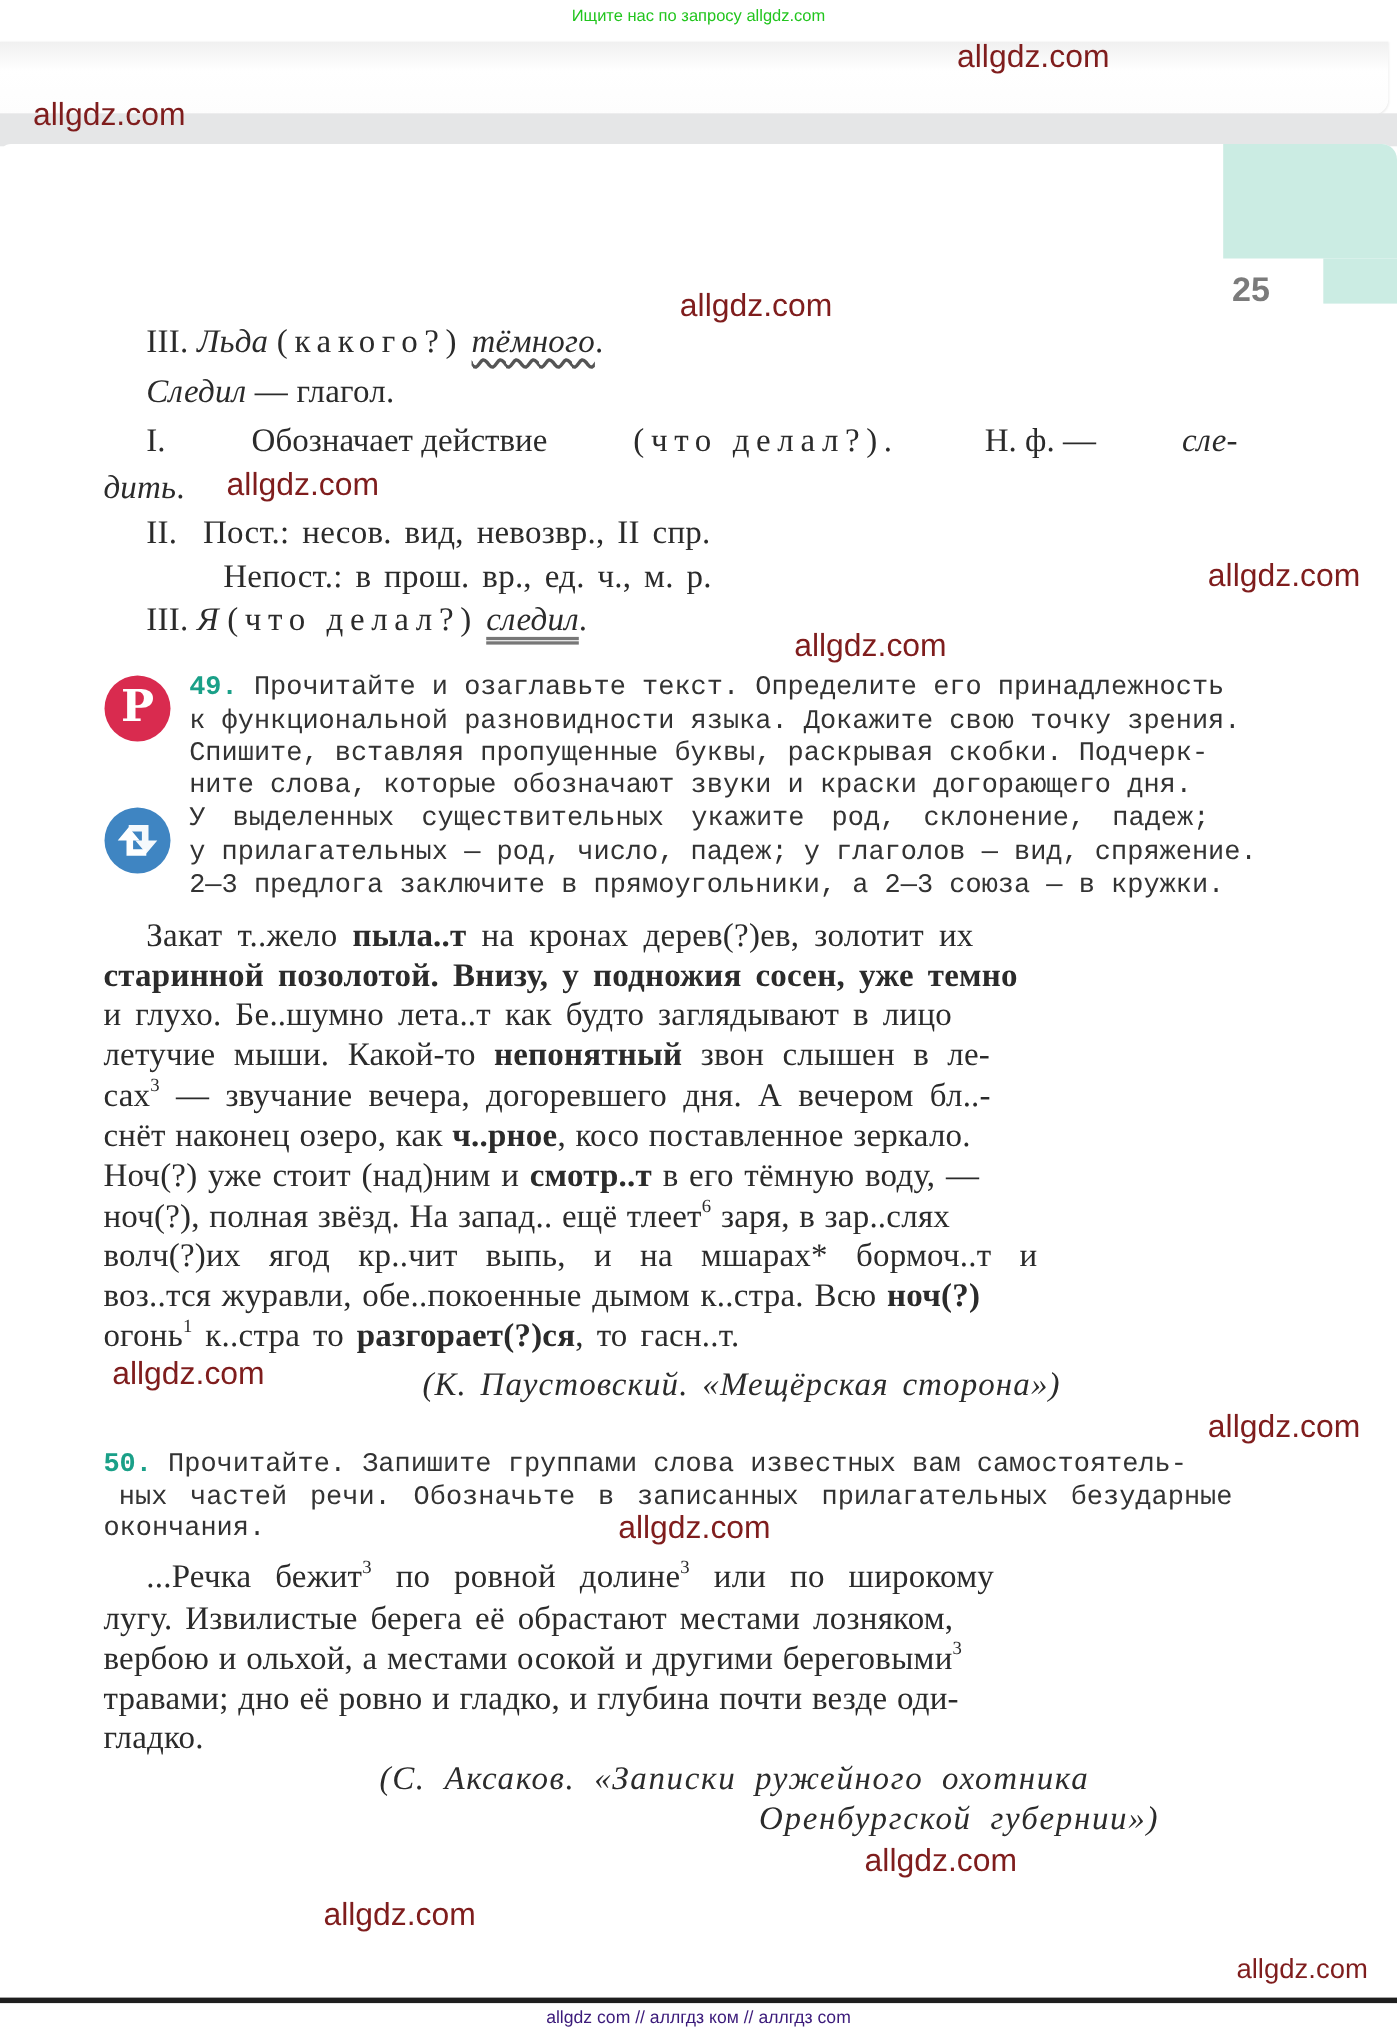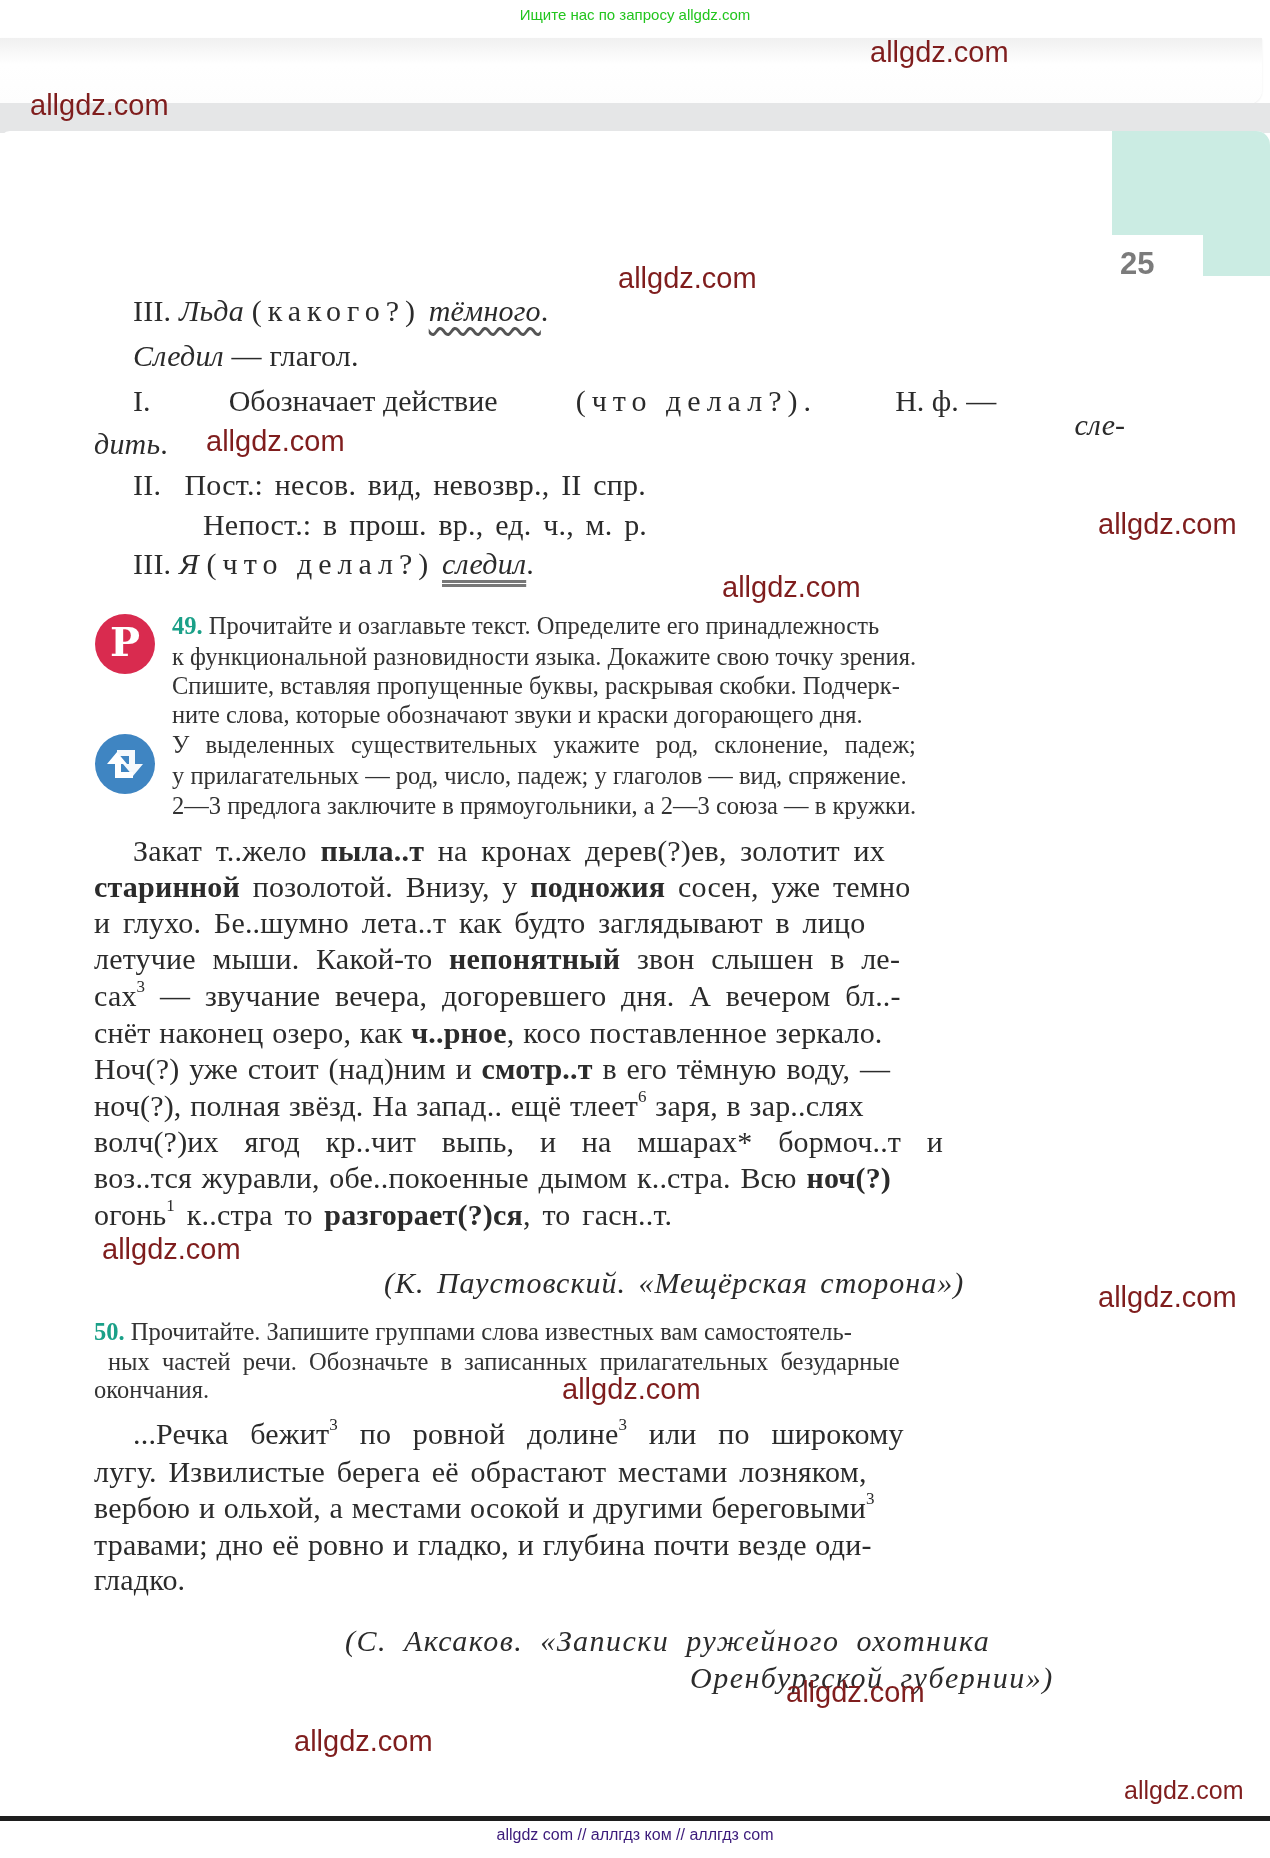--- a/index.html
+++ b/index.html
@@ -10,25 +10,25 @@
   .band { position:absolute; left:0; top:103px; width:1270px; height:30px; background:#e5e6e7; }
   .page { position:absolute; left:0; top:131px; width:1270px; height:1690px; background:#ffffff; border-radius:10px 14px 0 0; }
   .tab-top { position:absolute; left:1112px; top:131px; width:158px; height:104px; background:#cbece3; border-radius:0 14px 0 0; }
   .tab-bottom { position:absolute; left:1203px; top:235px; width:67px; height:41px; background:#cbece3; }
   .page-num { position:absolute; left:1120px; top:246px; font-family:"Liberation Sans", sans-serif; font-weight:bold; font-size:31px; color:#7b7b7b; }
   .wm { position:absolute; font-family:"Liberation Sans", sans-serif; font-size:29px; color:#7f1d1d; white-space:nowrap; }
   .wm.sm { font-size:25px; }
   .ln { position:absolute; font-size:30px; white-space:nowrap; color:#2b2b2b; letter-spacing:0.2px; }
   .just { position:absolute; font-size:30px; white-space:nowrap; color:#2b2b2b; display:flex; justify-content:space-between; }
   .just span { display:inline-block; }
-  .it { font-style:italic;margin-top:24px; }
+  .it { font-style:italic; }
   .sp { letter-spacing:6px; }
   .wavy { text-decoration:underline wavy #555; text-underline-offset:6px; }
   .dbl { text-decoration:underline double #777; text-underline-offset:6px; }
-  .task { position:absolute; font-family:Liberation Serif, serif; font-size:24.5px; color:#333; white-space:nowrap; }
+  .task { position:absolute; font-family:Liberation Mono, monospace; font-size:24.5px; color:#333; white-space:nowrap; }
   .tnum { color:#1aa088; font-weight:bold; }
   .icon-circle { position:absolute; width:60px; height:60px; border-radius:50%; }
   .p-icon { left:95px; top:614px; background:#d92b4f; }
   .p-icon span { position:absolute; left:0; top:4px; width:60px; text-align:center; color:#fff; font-family:"DejaVu Serif", serif; font-weight:bold; font-size:40px; }
   .r-icon { left:95px; top:734px; background:#3f85c2; }
   .r-icon svg { position:absolute; left:8px; top:8px; }
   .sup { font-size:17px; vertical-align:top; position:relative; top:-2px; }
   .footer-line { position:absolute; left:0; top:1816px; width:1270px; height:5px; background:#1e1e1e; }
   .footer-text { position:absolute; left:0; width:1270px; top:1826px; text-align:center; font-family:"Liberation Sans", sans-serif; font-size:16px; color:#3b1a7a; }
 </style>
@@ -95,21 +95,21 @@
   <span>Прочитайте и озаглавьте текст. Определите его принадлежность</span>
 </div>
 <div class="task" style="left:172px; top:643px;">к функциональной разновидности языка. Докажите свою точку зрения.</div>
 <div class="task" style="left:172px; top:672px;">Спишите, вставляя пропущенные буквы, раскрывая скобки. Подчерк-</div>
 <div class="task" style="left:172px; top:701px;">ните слова, которые обозначают звуки и краски догорающего дня.</div>
 <div class="task" style="left:172px; top:731px; word-spacing:10px;">У выделенных существительных укажите род, склонение, падеж;</div>
 <div class="task" style="left:172px; top:762px;">у прилагательных — род, число, падеж; у глаголов — вид, спряжение.</div>
 <div class="task" style="left:172px; top:792px;">2—3 предлога заключите в прямоугольники, а 2—3 союза — в кружки.</div>
 
 <div class="ln" style="left:133px; top:834px; word-spacing:6px;">Закат т..жело <b>пыла..т</b> на кронах дерев(?)ев, золотит их</div>
-<div class="ln" style="left:94px; top:870px; word-spacing:5px;"><b>старинной</b> позолотой. Внизу, у <b>подножия</b> сосен, уже темно</div>
+<div class="ln" style="left:94px; top:870px; word-spacing:5px;font-weight:bold;"><b>старинной</b> позолотой. Внизу, у <b>подножия</b> сосен, уже темно</div>
 <div class="ln" style="left:94px; top:906px; word-spacing:5px;">и глухо. Бе..шумно лета..т как будто заглядывают в лицо</div>
 <div class="ln" style="left:94px; top:942px; word-spacing:9px;">летучие мыши. Какой-то <b>непонятный</b> звон слышен в ле-</div>
 <div class="ln" style="left:94px; top:979px; word-spacing:7px;">сах<span class="sup">3</span> — звучание вечера, догоревшего дня. А вечером бл..-</div>
 <div class="ln" style="left:94px; top:1016px; word-spacing:1px;">снёт наконец озеро, как <b>ч..рное</b>, косо поставленное зеркало.</div>
 <div class="ln" style="left:94px; top:1052px; word-spacing:2px;">Ноч(?) уже стоит (над)ним и <b>смотр..т</b> в его тёмную воду, —</div>
 <div class="ln" style="left:94px; top:1089px; word-spacing:1px;">ноч(?), полная звёзд. На запад.. ещё тлеет<span class="sup">6</span> заря, в зар..слях</div>
 <div class="ln" style="left:94px; top:1125px; word-spacing:18px;">волч(?)их ягод кр..чит выпь, и на мшарах* бормоч..т и</div>
 <div class="ln" style="left:94px; top:1161px; word-spacing:2px;">воз..тся журавли, обе..покоенные дымом к..стра. Всю <b>ноч(?)</b></div>
 <div class="ln" style="left:94px; top:1198px; word-spacing:4px;">огонь<span class="sup">1</span> к..стра то <b>разгорает(?)ся</b>, то гасн..т.</div>
 <div class="ln it" style="left:384px; top:1242px; word-spacing:4px; letter-spacing:1px;">(К. Паустовский. «Мещёрская сторона»)</div>

